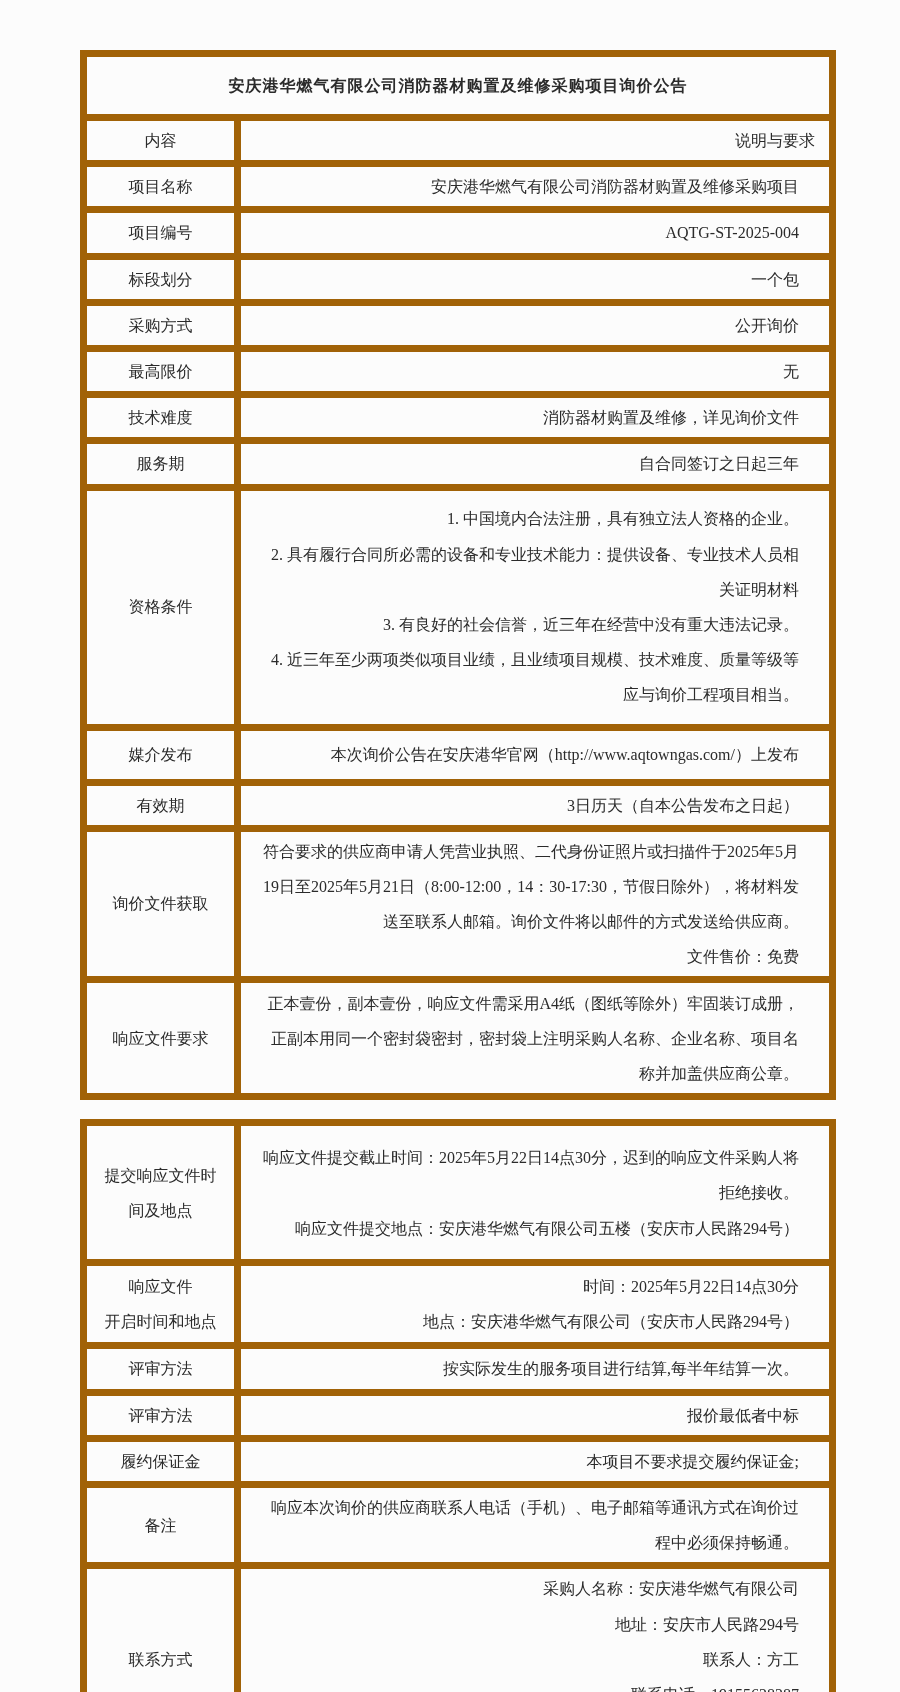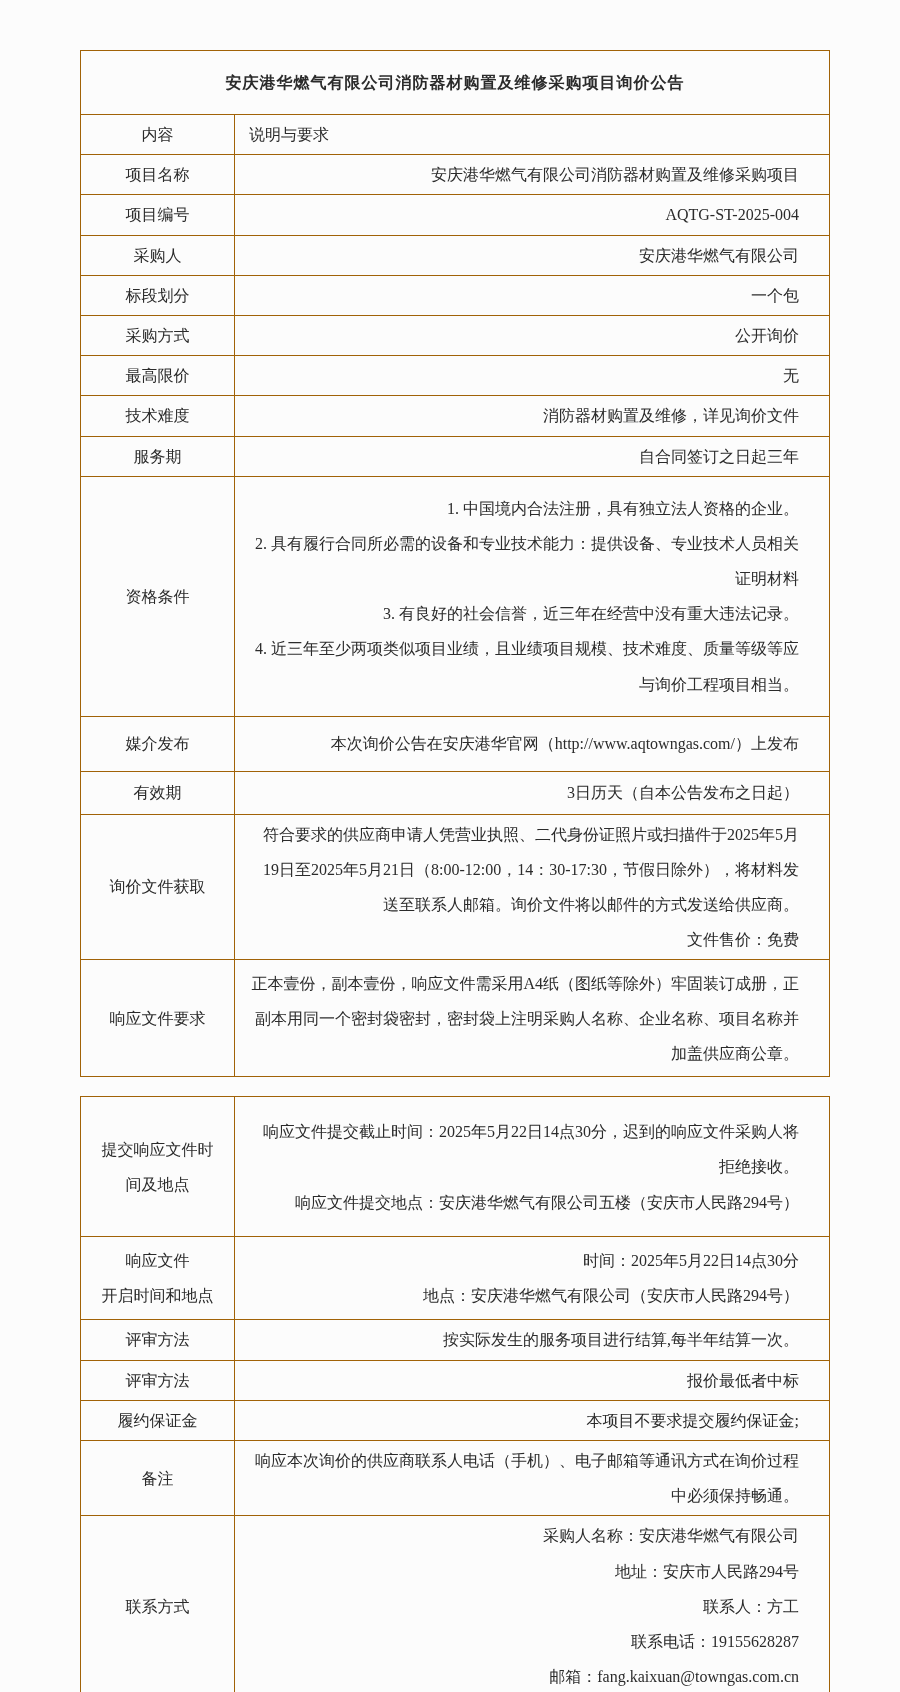--- a/index.html
+++ b/index.html
@@ -17,21 +17,21 @@
   .page {
     padding: 50px 0 0 80px;
   }
   table.doc {
     border-collapse: collapse;
     table-layout: fixed;
     width: 749px;
     background: transparent;
   }
   table.doc td {
-    border: 1px solid #a16207;
+    border: 7px solid #a16207;
     vertical-align: middle;
     font-size: 16px;
     line-height: 2.2;
     overflow: hidden;
   }
   td.title-cell {
     text-align: center;
     font-weight: bold;
     font-size: 20px;
     letter-spacing: 1px;
@@ -41,21 +41,21 @@
     text-align: center;
     white-space: pre-line;
     padding: 2px 1px;
   }
   td.value-cell {
     text-align: right;
     white-space: pre-line;
     padding: 2px 30px 2px 15px;
   }
   td.header-value-cell {
-    text-align: left;
+    text-align: right;
     padding: 2px 14px;
   }
   .table-gap {
     height: 19px;
   }
 </style>
 </head>
 <body>
 
 <div class="page">
@@ -79,24 +79,20 @@
     <tr style="height:33px">
       <td class="label-cell">项目名称</td>
       <td class="value-cell">安庆港华燃气有限公司消防器材购置及维修采购项目</td>
     </tr>
 
     <tr style="height:33px">
       <td class="label-cell">项目编号</td>
       <td class="value-cell">AQTG-ST-2025-004</td>
     </tr>
 
-    <tr style="height:36px">
-      <td class="label-cell">采购人</td>
-      <td class="value-cell">安庆港华燃气有限公司</td>
-    </tr>
 
     <tr style="height:34px">
       <td class="label-cell">标段划分</td>
       <td class="value-cell">一个包</td>
     </tr>
 
     <tr style="height:34px">
       <td class="label-cell">采购方式</td>
       <td class="value-cell">公开询价</td>
     </tr>

